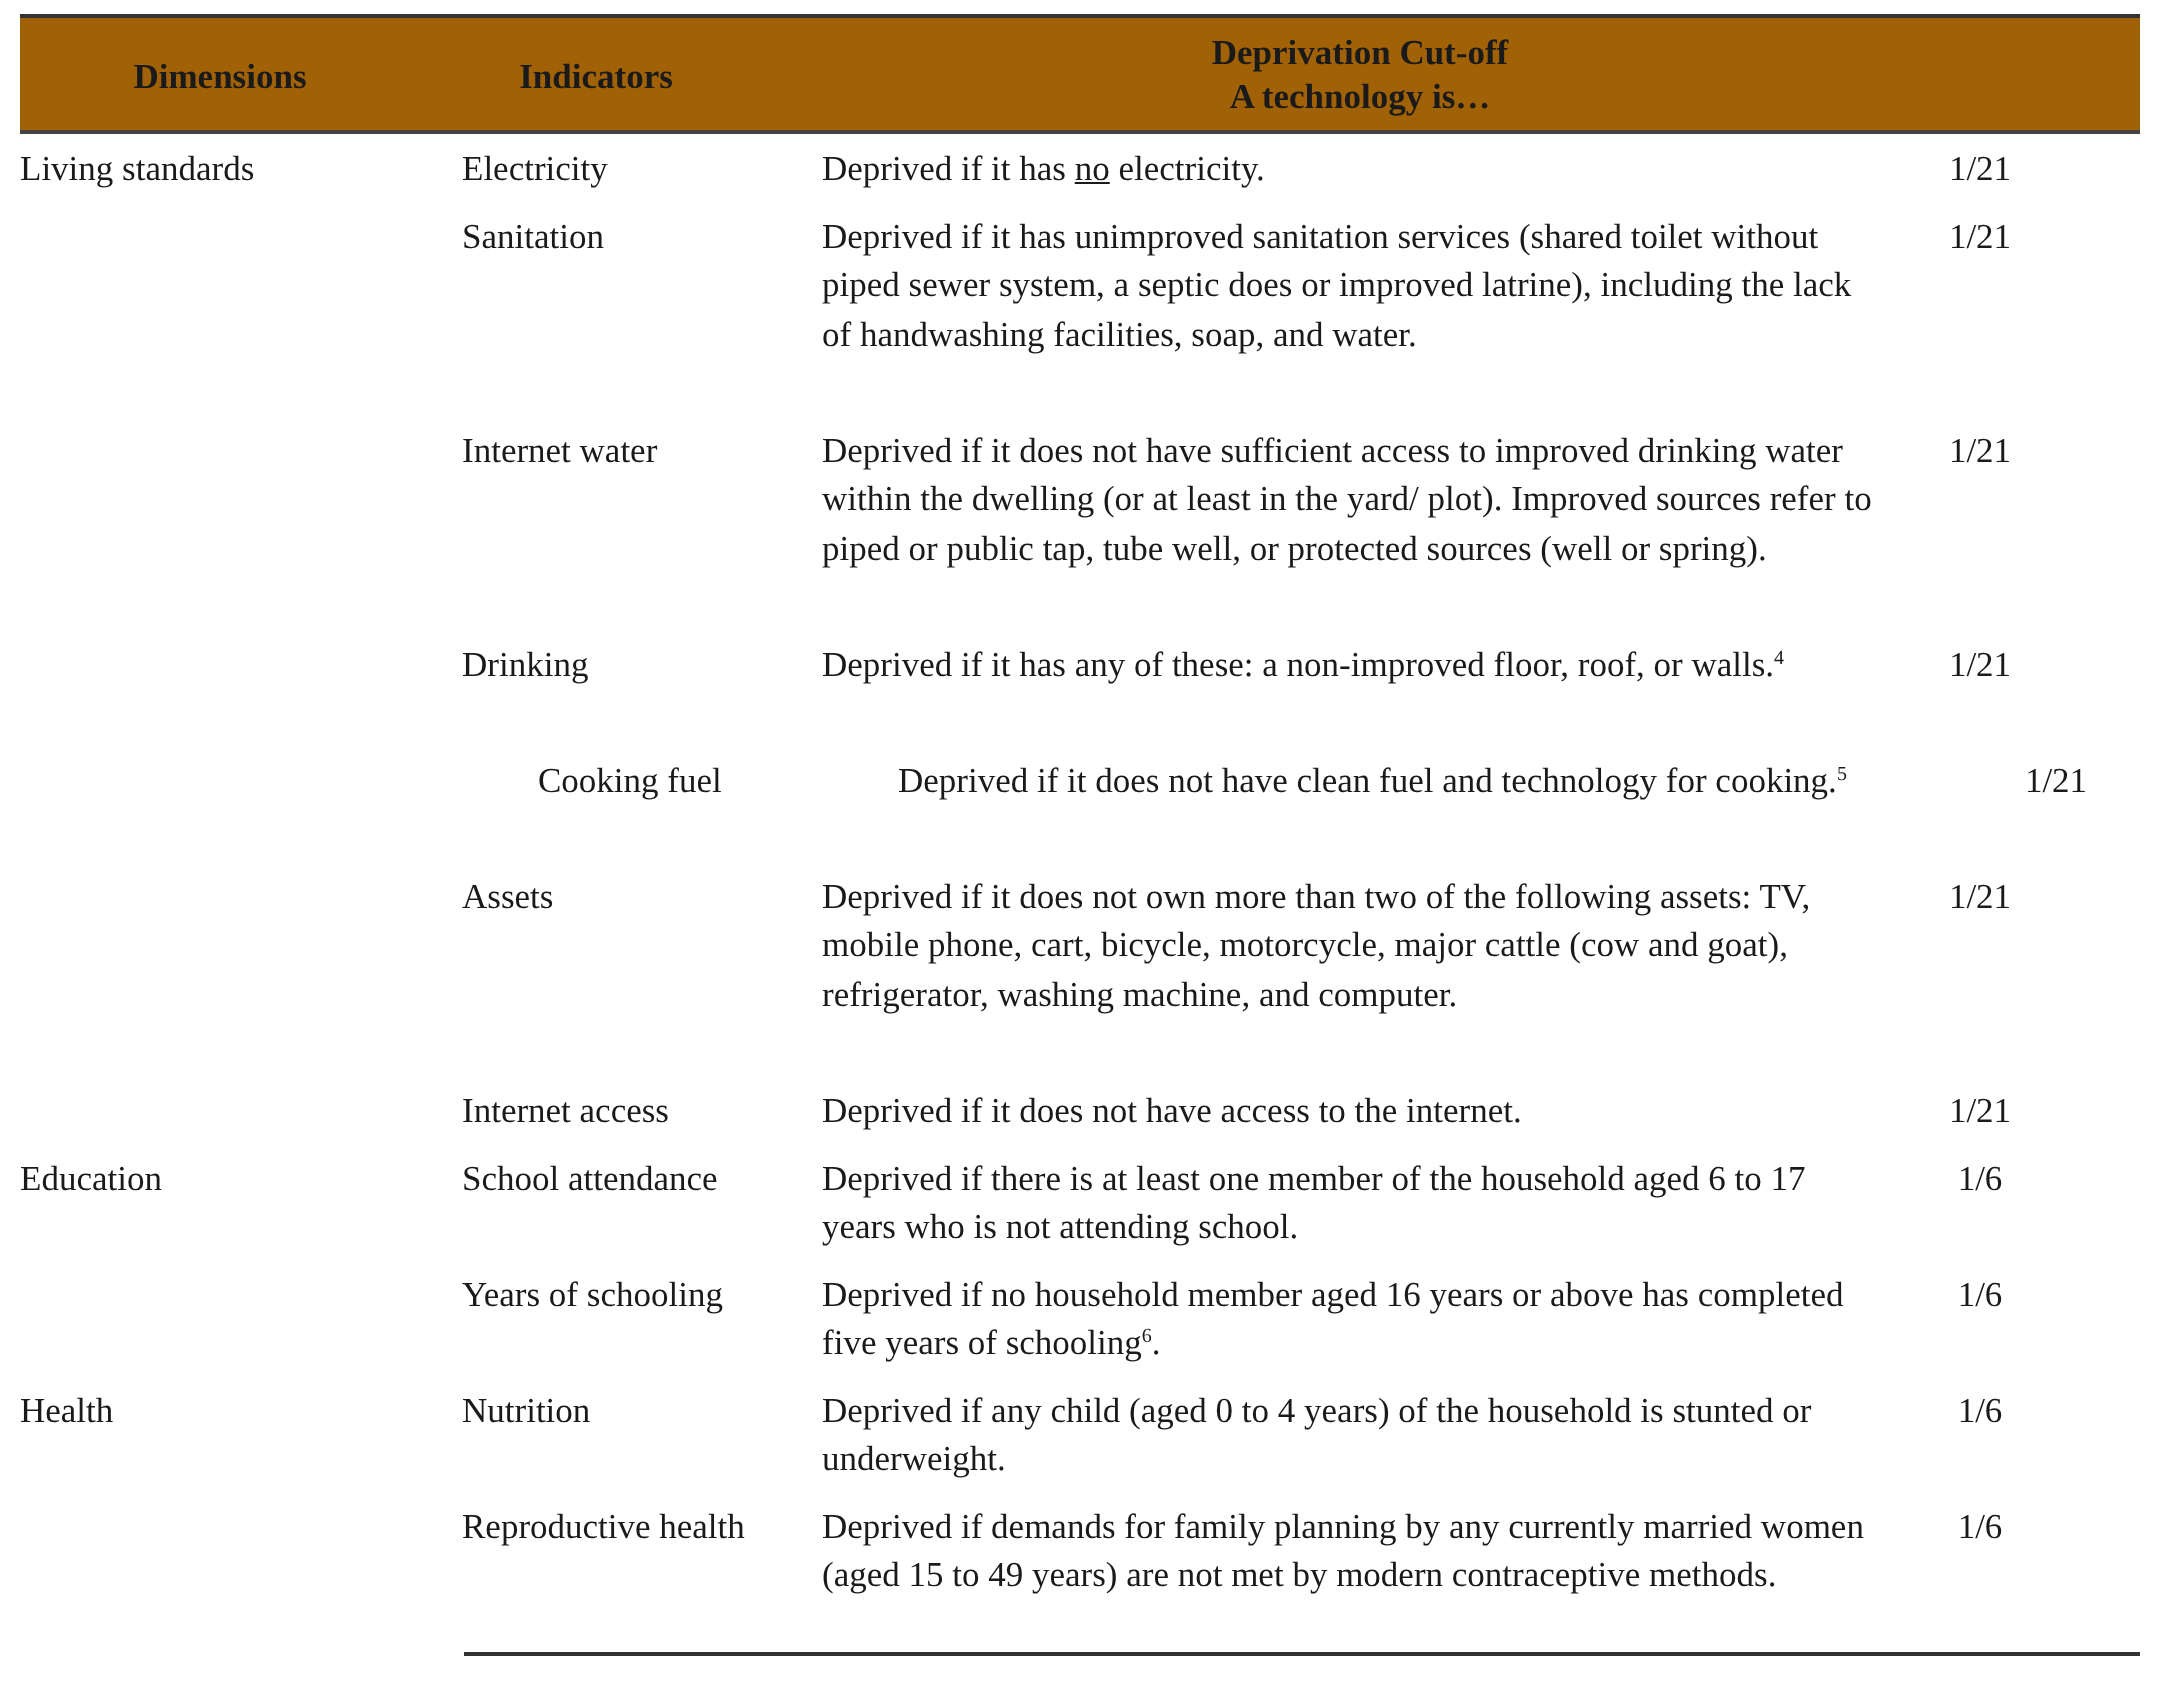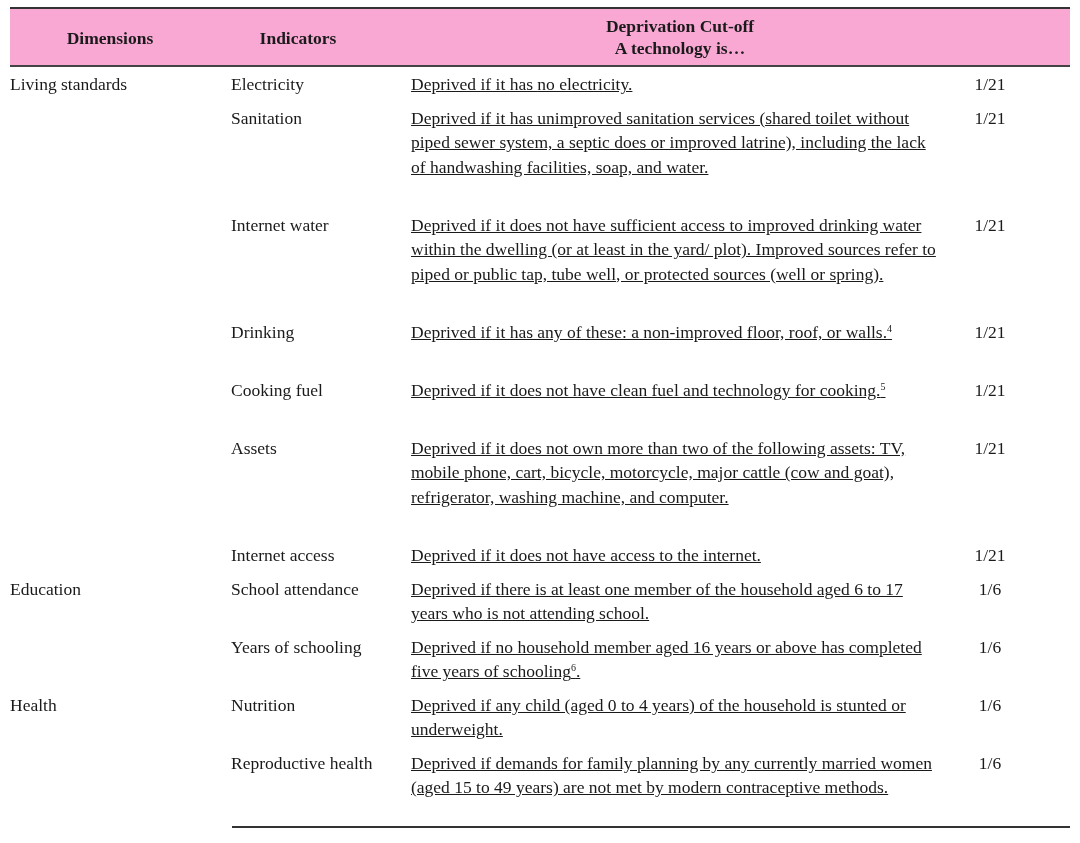--- a/index.html
+++ b/index.html
@@ -6,21 +6,21 @@
   body {
     width: 1080px; height: 843px; position: relative; overflow: hidden;
     font-family: "Liberation Serif", "DejaVu Serif", serif;
     color: #1a1a1a;
   }
   .table-wrap {
     position: absolute; left: 10px; top: 7px; width: 1060px;
   }
   .top-rule { height: 2px; background: #333; }
   .header {
-    position: relative; height: 56px; background: #f9a8d4;
+    position: relative; height: 56px; background: #a16207;
     font-weight: bold; font-size: 17.5px; line-height: 22px;
   }
   .header-rule { height: 2px; background: #444; }
   .h-cell { position: absolute; text-align: center; }
   .h-dim { left: 0; width: 200px; top: 18px; }
   .h-ind { left: 208px; width: 160px; top: 18px; }
   .h-cut { left: 410px; width: 520px; top: 6px; }
   .h-wt { left: 935px; width: 125px; top: 6px; }
 
   .body { position: relative; font-size: 17.5px; line-height: 24.3px; }
@@ -43,21 +43,21 @@
     <div class="h-cell h-dim">Dimensions</div>
     <div class="h-cell h-ind">Indicators</div>
     <div class="h-cell h-cut">
       <div>Deprivation Cut-off</div>
       <div>A technology is…</div>
     </div>
   </div>
   <div class="header-rule"></div>
 </div>
 
-<div class="body" style="position:absolute; left:0; top:72px; width:1080px;text-decoration:underline;">
+<div class="body" style="position:absolute; left:0; top:72px; width:1080px;">
 
   <div class="row" style="height:34px;">
     <div class="c-dim">Living standards</div>
     <div class="c-ind">Electricity</div>
     <div class="c-cut"><span>Deprived if it has </span><u>no</u><span> electricity.</span></div>
     <div class="c-wt">1/21</div>
   </div>
 
   <div class="row" style="height:107px;">
     <div class="c-dim"></div>
@@ -73,21 +73,21 @@
     <div class="c-wt">1/21</div>
   </div>
 
   <div class="row" style="height:58px;">
     <div class="c-dim"></div>
     <div class="c-ind">Drinking</div>
     <div class="c-cut"><span>Deprived if it has any of these: a non-improved floor, roof, or walls.</span><sup>4</sup></div>
     <div class="c-wt">1/21</div>
   </div>
 
-  <div class="row" style="height:58px;">
+  <div class="row" style="height:58px;margin-left:38px;">
     <div class="c-dim"></div>
     <div class="c-ind">Cooking fuel</div>
     <div class="c-cut"><span>Deprived if it does not have clean fuel and technology for cooking.</span><sup>5</sup></div>
     <div class="c-wt">1/21</div>
   </div>
 
   <div class="row" style="height:107px;">
     <div class="c-dim"></div>
     <div class="c-ind">Assets</div>
     <div class="c-cut">Deprived if it does not own more than two of the following assets: TV, mobile phone, cart, bicycle, motorcycle, major cattle (cow and goat), refrigerator, washing machine, and computer.</div>

